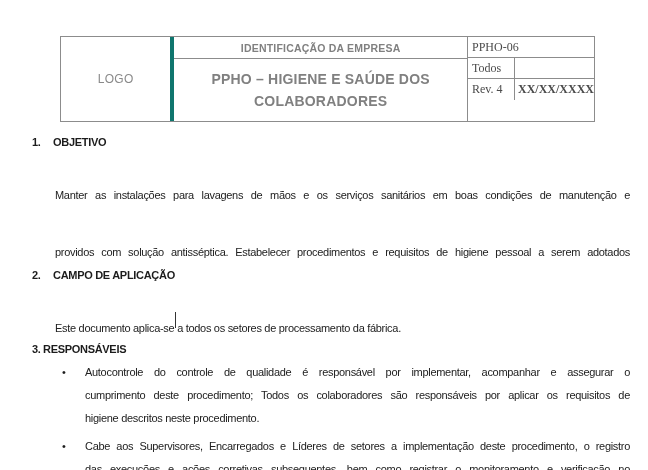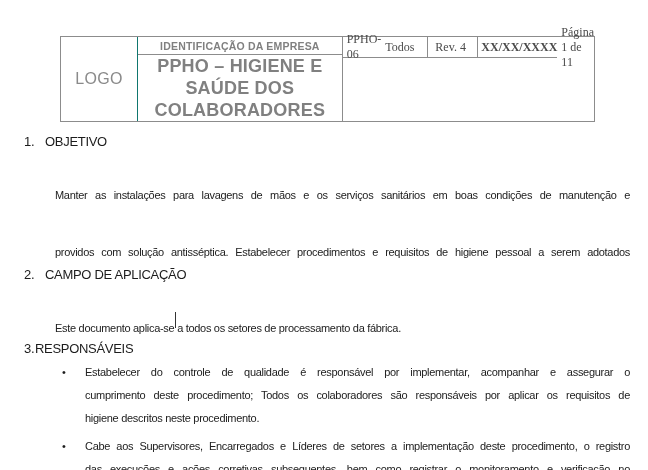--- a/index.html
+++ b/index.html
@@ -7,41 +7,41 @@
     position:relative;width:648px;height:470px;background:#ffffff;overflow:hidden;
     font-family:"Liberation Sans", sans-serif;color:#212121;
   }
   
   .hdr{
     position:absolute;left:60px;top:36px;width:533px;height:84px;
     display:flex;border:1px solid #8c8c8c;box-sizing:content-box;
     color:#808080;
   }
   .logo-cell{
-    width:112px;border-right:1px solid #0f766e;display:flex;align-items:center;justify-content:center;
-    font-size:16px;letter-spacing:.3px;color:#8a8a8a;
+    width:112px;border-right:4px solid #0f766e;display:flex;align-items:center;justify-content:center;
+    font-size:12px;letter-spacing:.3px;color:#8a8a8a;
   }
   .mid{width:300px;border-right:1px solid #8c8c8c;display:flex;flex-direction:column;}
   .mid-top{
     height:21px;border-bottom:1px solid #8c8c8c;display:flex;align-items:center;justify-content:center;
     font-size:10.5px;font-weight:bold;letter-spacing:.2px;
   }
   .mid-title{
     flex:1;display:flex;flex-direction:column;align-items:center;justify-content:center;
-    font-size:18px;font-weight:bold;line-height:22px;letter-spacing:.2px;text-align:center;
+    font-size:14px;font-weight:bold;line-height:22px;letter-spacing:.2px;text-align:center;
   }
-  .rightcol{flex:1;display:flex;font-family:"Liberation Serif", serif;color:#4a4a4a;font-size:12px;}
+  .rightcol{flex:1;display:flex;flex-direction:column;font-family:"Liberation Serif", serif;color:#4a4a4a;font-size:12px;}
   .r-row{height:21px;box-sizing:border-box;border-bottom:1px solid #8c8c8c;display:flex;align-items:center;}
   .r-row:last-child{border-bottom:none;}
   .r-label{width:47px;box-sizing:border-box;border-right:1px solid #8c8c8c;height:100%;display:flex;align-items:center;padding-left:4px;}
   .r-value{flex:1;display:flex;align-items:center;padding-left:3px;font-weight:bold;}
   .r-span{padding-left:4px;}
   
   .bodytxt{position:absolute;left:0;top:122px;width:648px;font-size:11px;letter-spacing:-0.3px;}
-  .sec-h{margin-left:24px;line-height:16px;font-weight:normal;font-size:13px;color:#1c1c1c;}
+  .sec-h{margin-left:32px;line-height:16px;font-weight:bold;font-size:11px;color:#1c1c1c;}
   .sec-h .num{display:inline-block;width:21px;}
   .sec-h.tight .num{width:11px;}
   .h1{margin-top:12px;}
   .h2{margin-top:3px;}
   .h3{margin-top:1px;}
   .para{margin-left:55px;width:575px;margin-top:2px;}
   .pline{height:24px;line-height:24px;white-space:nowrap;margin-top:33px;}
   .j{text-align:justify;text-align-last:justify;white-space:normal;}
   .bullets{margin-left:62px;margin-top:4px;}
   .bullet{display:flex;margin-bottom:5px;}
@@ -71,23 +71,20 @@
         <span class="r-span">PPHO-06</span>
       </div>
       <div class="r-row">
         <span class="r-label">Todos</span>
         <span class="r-value"></span>
       </div>
       <div class="r-row">
         <span class="r-label">Rev. 4</span>
         <span class="r-value">XX/XX/XXXX</span>
       </div>
-      <div class="r-row">
-        <span class="r-span">Página 1 de 11</span>
-      </div>
     </div>
   </div>
 
   <div class="bodytxt">
 
     <div class="sec-h h1">
       <span class="num">1.</span><span>OBJETIVO</span>
     </div>
     <div class="para">
       <div class="pline j">Manter as instalações para lavagens de mãos e os serviços sanitários em boas condições de manutenção e</div>
@@ -102,21 +99,21 @@
     </div>
 
     <div class="sec-h h3 tight">
       <span class="num">3.</span><span>RESPONSÁVEIS</span>
     </div>
 
     <div class="bullets">
       <div class="bullet">
         <span class="dot">•</span>
         <div class="btxt">
-          <div class="b-line j">Estabelecer do controle de qualidade é responsável por implementar, acompanhar e assegurar o</div>
+          <div class="b-line j">Autocontrole do controle de qualidade é responsável por implementar, acompanhar e assegurar o</div>
           <div class="b-line j">cumprimento deste procedimento; Todos os colaboradores são responsáveis por aplicar os requisitos de</div>
           <div class="b-line">higiene descritos neste procedimento.</div>
         </div>
       </div>
       <div class="bullet">
         <span class="dot">•</span>
         <div class="btxt">
           <div class="b-line j">Cabe aos Supervisores, Encarregados e Líderes de setores a implementação deste procedimento, o registro</div>
           <div class="b-line j">das execuções e ações corretivas subsequentes, bem como registrar o monitoramento e verificação no</div>
           <div class="b-line">formulário Anexo 1.</div>

